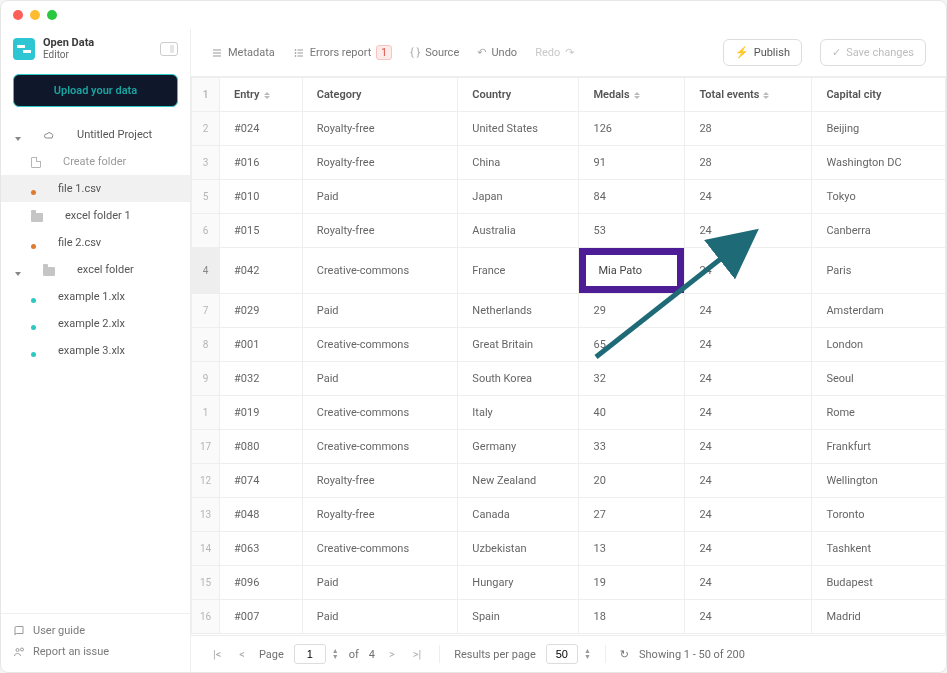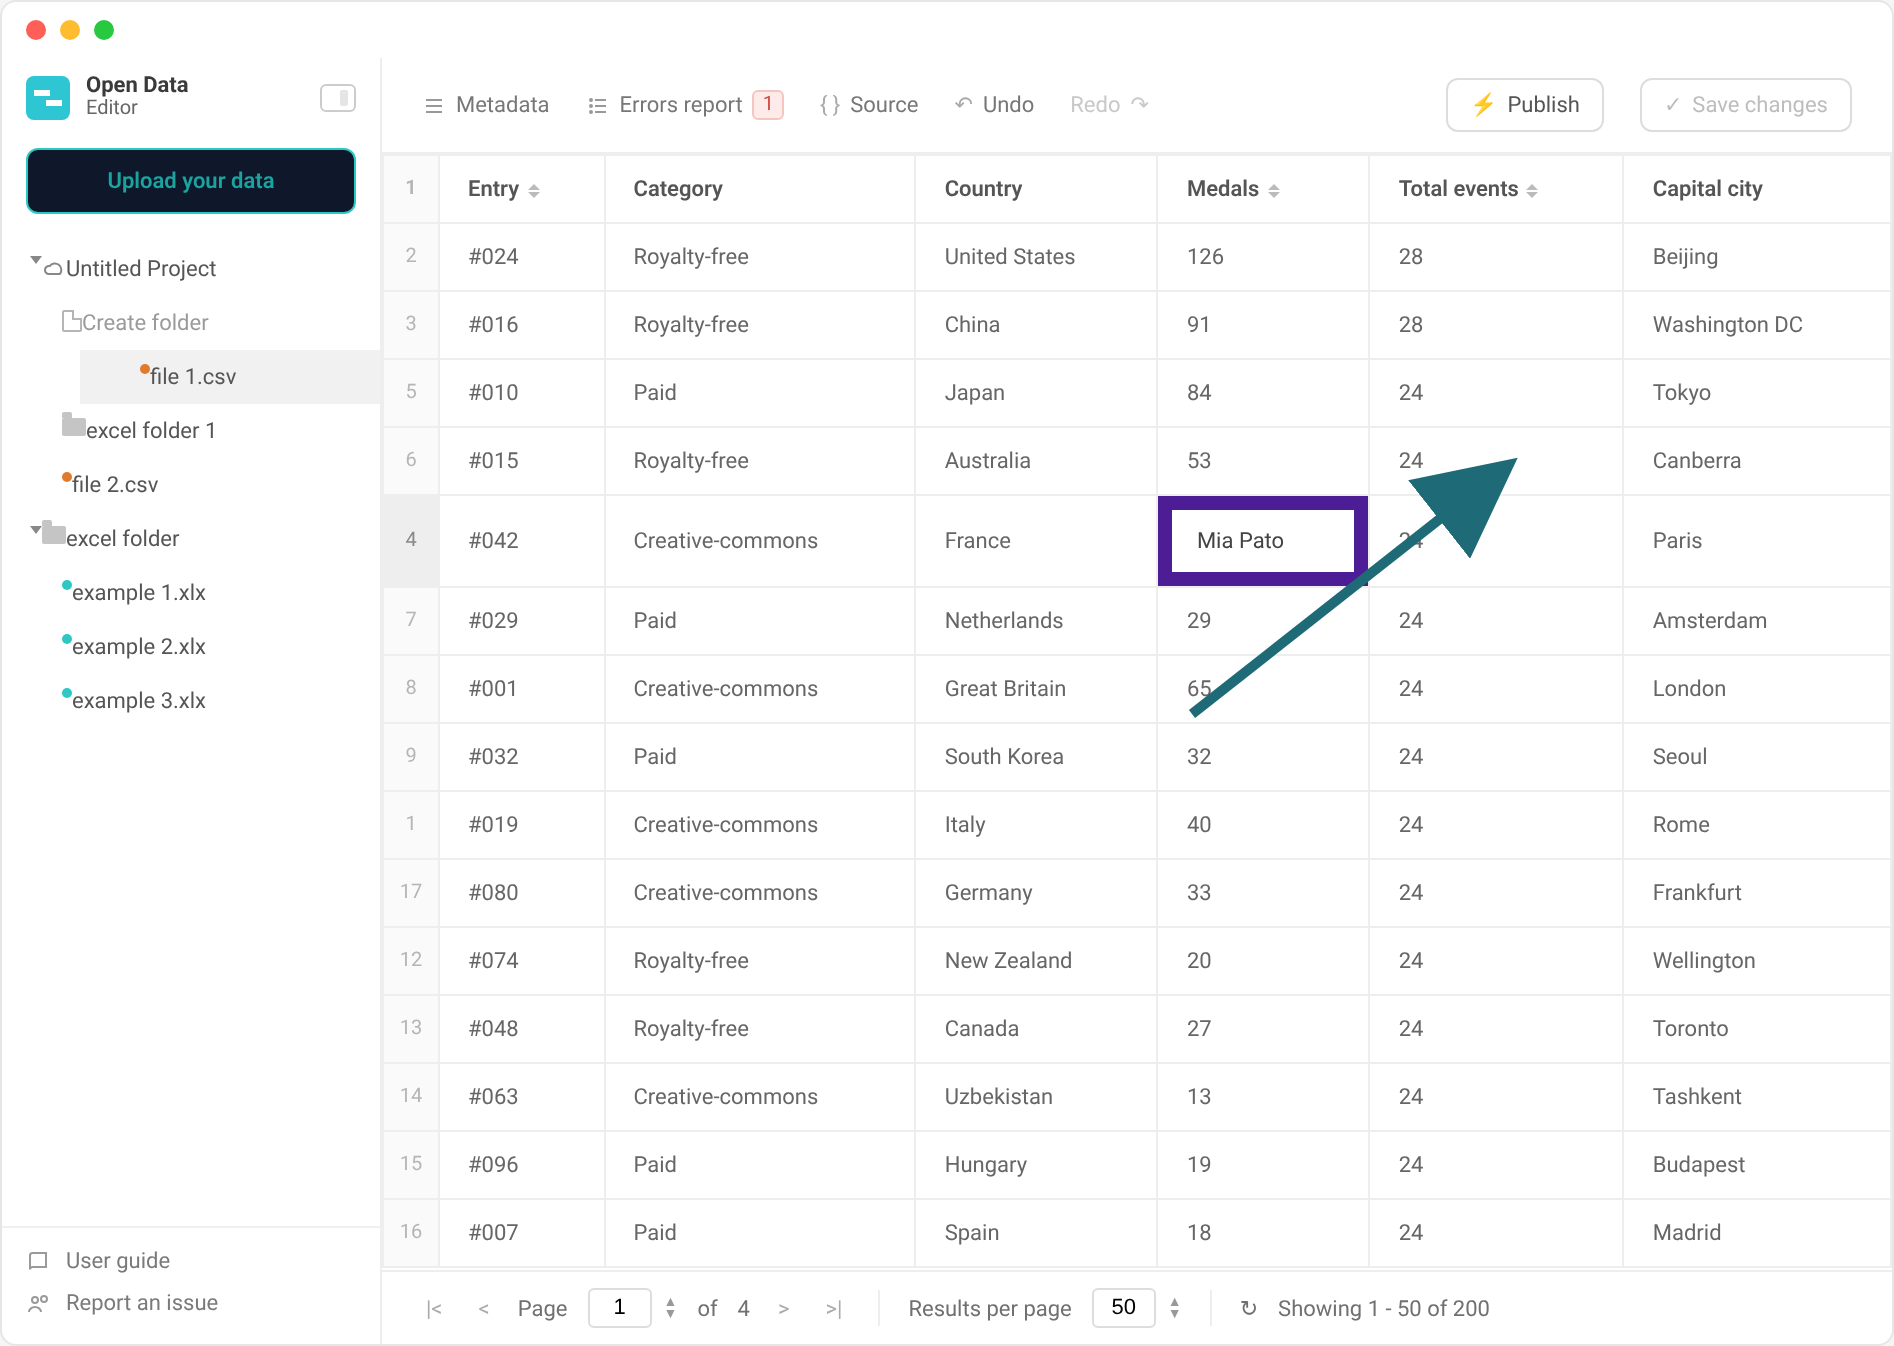--- a/index.html
+++ b/index.html
@@ -18,22 +18,22 @@
   .brand-logo::before, .brand-logo::after { content:""; position:absolute; background:#fff; }
   .brand-logo::before { width:8px; height:3px; left:4px; top:7px; }
   .brand-logo::after  { width:8px; height:3px; right:4px; bottom:7px; }
   .brand-text { line-height: 1.1; }
   .brand-title { font-weight: 700; font-size: 11px; }
   .brand-sub { font-size: 10px; color: #666; }
   .brand-side { margin-left:auto; width:18px; height:14px; border:1px solid #ccc; border-radius:3px; position:relative; }
   .brand-side::before { content:""; position:absolute; right:3px; top:2px; bottom:2px; width:4px; background:#e5e5e5; border-radius:1px; }
   .upload-btn { margin: 0 12px 14px; padding: 9px 0; text-align:center; border:1px solid #2dc8c3; color:#1aa4a0; font-weight:600; font-size:11px; border-radius:6px; background:#0f172a; cursor:pointer; }
   .tree { flex:1; overflow:auto; }
-  .tree-row { display:flex; align-items:flex-start; gap:0; padding:7px 12px 7px 14px; font-size:11px; color:#555; cursor:pointer; }
-  .tree-row.selected { background:#f1f1f1;margin-left:39px; }
+  .tree-row { display:flex; align-items:flex-end; gap:22px; padding:7px 12px 7px 14px; font-size:11px; color:#555; cursor:pointer; }
+  .tree-row.selected { background:#f1f1f1; }
   .tree-row.nested { padding-left: 30px; }
   .tree-row.action { color:#9a9a9a; }
   .tree-dot { width:5px; height:5px; border-radius:50%; }
   .dot-orange { background:#e07a2d; }
   .dot-teal { background:#2dc8c3; }
   .file-ic { width:10px; height:11px; border:1px solid #b5b5b5; border-radius:1px; position:relative; }
   .file-ic::after { content:""; position:absolute; right:-1px; top:-1px; width:4px; height:4px; background:#fff; border-left:1px solid #b5b5b5; border-bottom:1px solid #b5b5b5; }
   .folder-ic { width:12px; height:9px; background:#c5c5c5; border-radius:1px; position:relative; }
   .folder-ic::before { content:""; position:absolute; top:-3px; left:0; width:5px; height:3px; background:#c5c5c5; border-radius:1px 1px 0 0; }
   .chev { display:inline-block; width:0; height:0; border-style:solid; }

